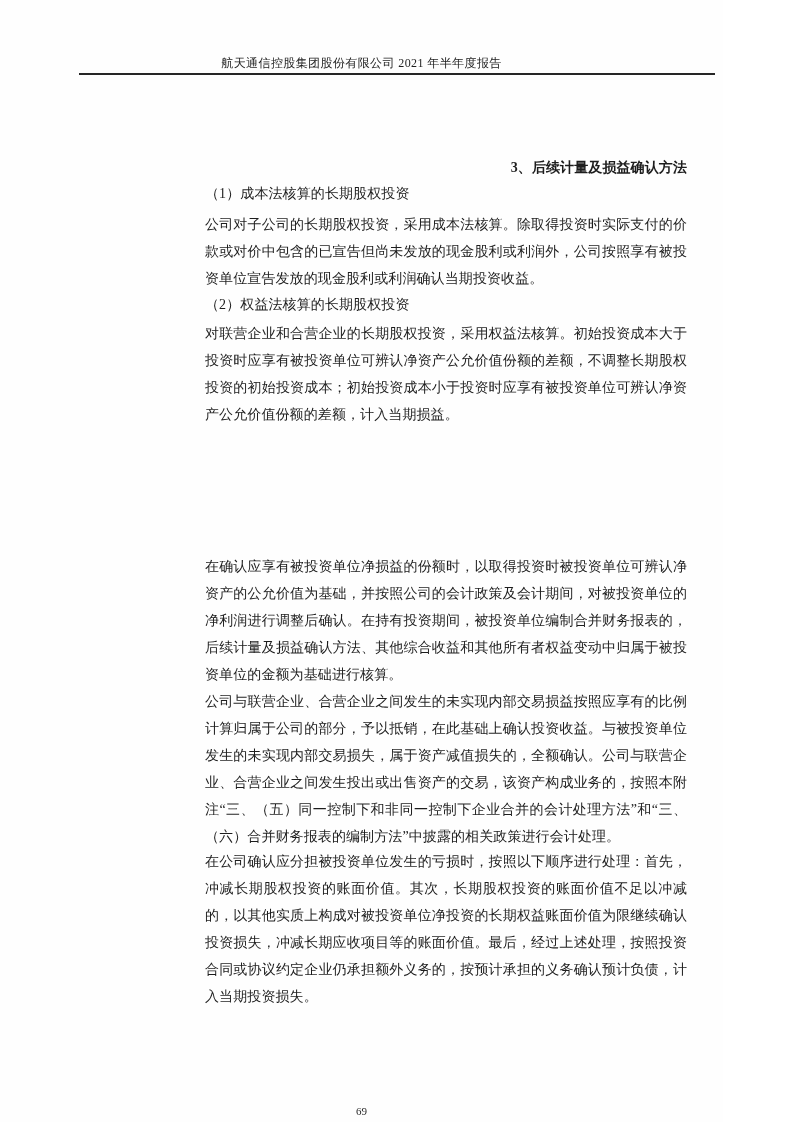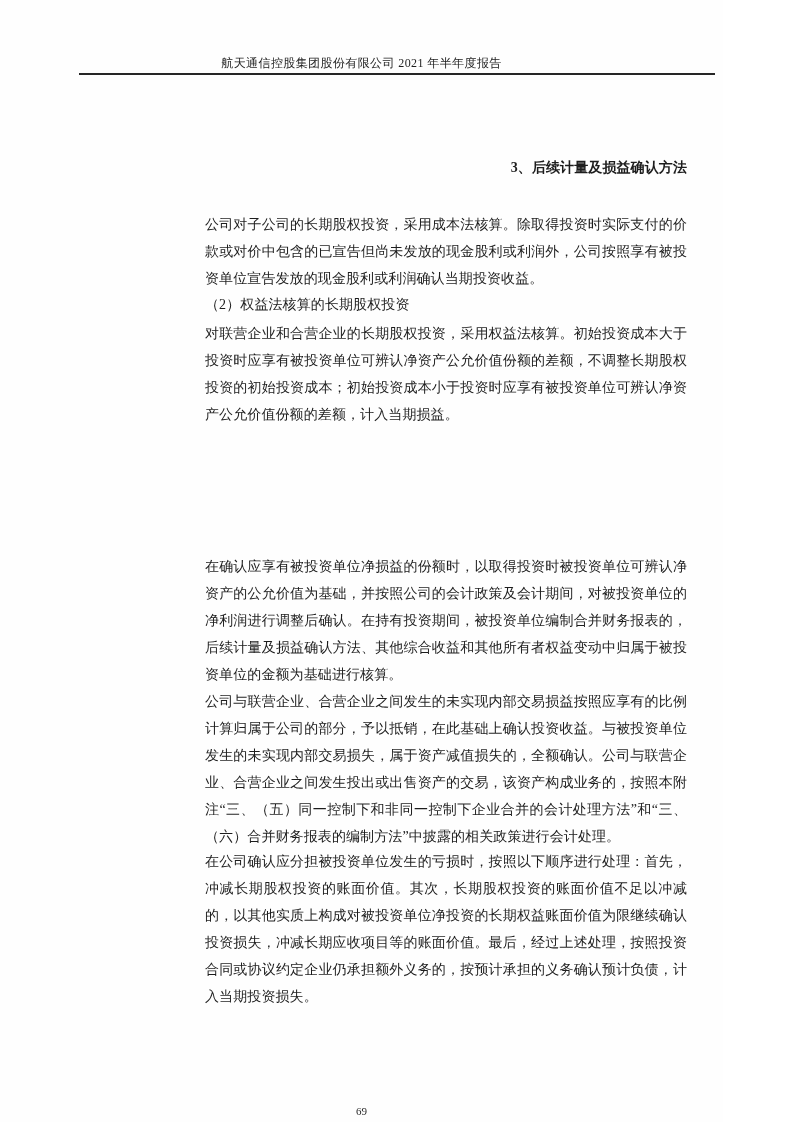--- a/index.html
+++ b/index.html
@@ -74,20 +74,21 @@
 
   <div class="header-title">航天通信控股集团股份有限公司 2021 年半年度报告</div>
 
   <div class="header-rule"></div>
 
 
   <div class="block heading" style="top:154px">
     <span class="h-num">3、</span><span>后续计量及损益确认方法</span>
   </div>
 
+  <div class="block" style="top:180px">（1）成本法核算的长期股权投资</div>
 
   <div class="block" style="top:211px">公司对子公司的长期股权投资，采用成本法核算。除取得投资时实际支付的价款或对价中包含的已宣告但尚未发放的现金股利或利润外，公司按照享有被投资单位宣告发放的现金股利或利润确认当期投资收益。</div>
 
   <div class="block" style="top:291px">（2）权益法核算的长期股权投资</div>
 
   <div class="block" style="top:320px">对联营企业和合营企业的长期股权投资，采用权益法核算。初始投资成本大于投资时应享有被投资单位可辨认净资产公允价值份额的差额，不调整长期股权投资的初始投资成本；初始投资成本小于投资时应享有被投资单位可辨认净资产公允价值份额的差额，计入当期损益。</div>
 
 
   <div class="block" style="top:553px">在确认应享有被投资单位净损益的份额时，以取得投资时被投资单位可辨认净资产的公允价值为基础，并按照公司的会计政策及会计期间，对被投资单位的净利润进行调整后确认。在持有投资期间，被投资单位编制合并财务报表的，后续计量及损益确认方法、其他综合收益和其他所有者权益变动中归属于被投资单位的金额为基础进行核算。</div>
 

